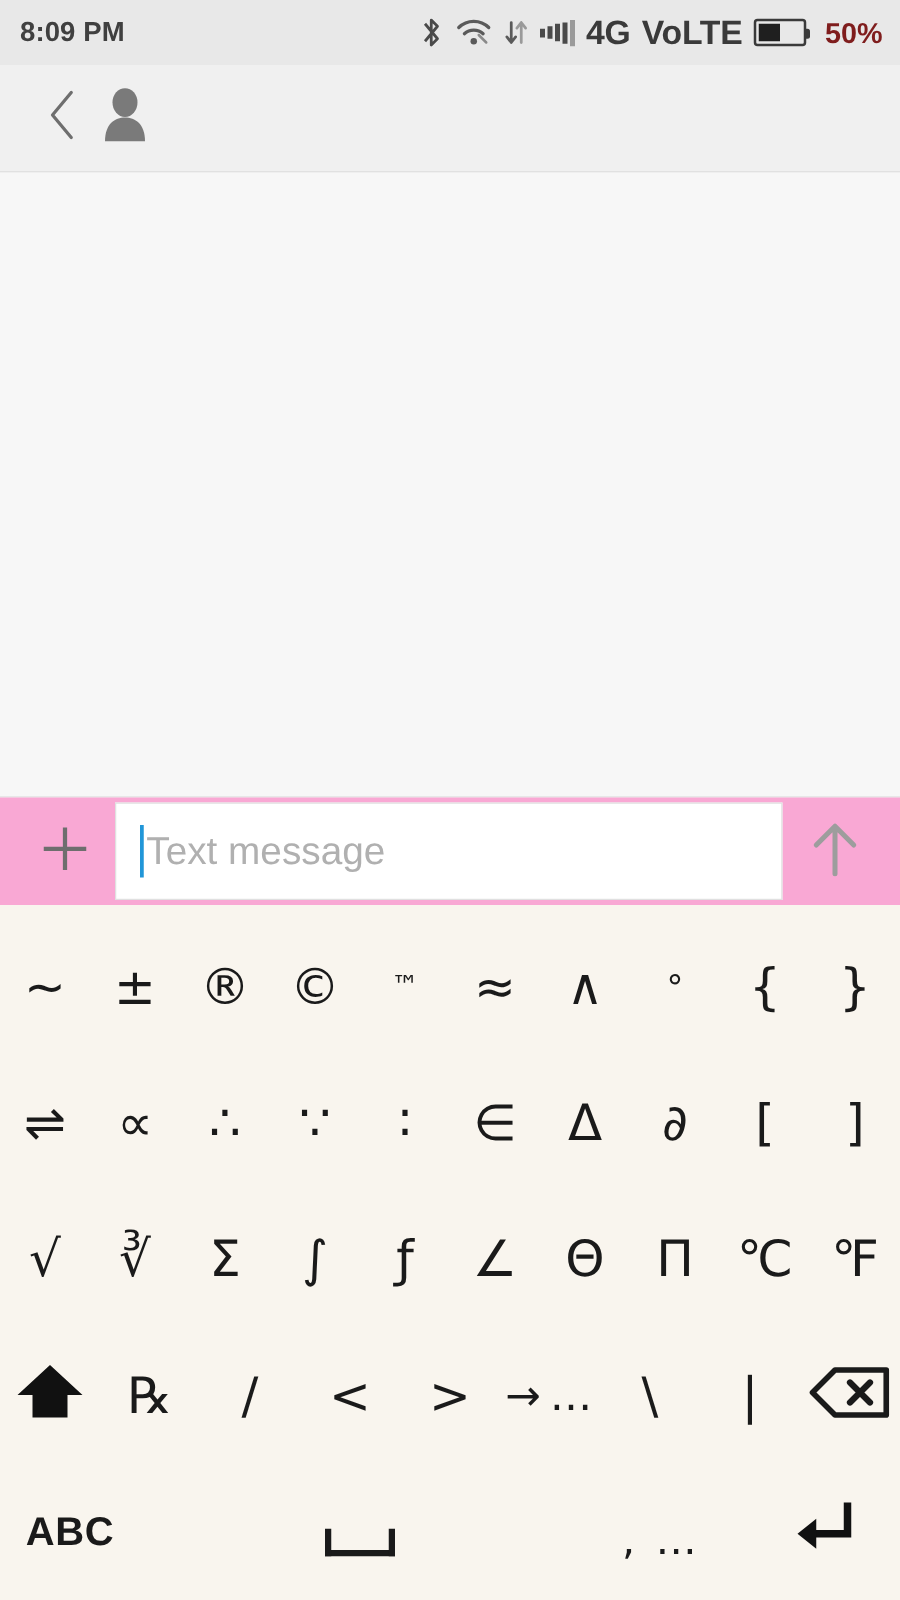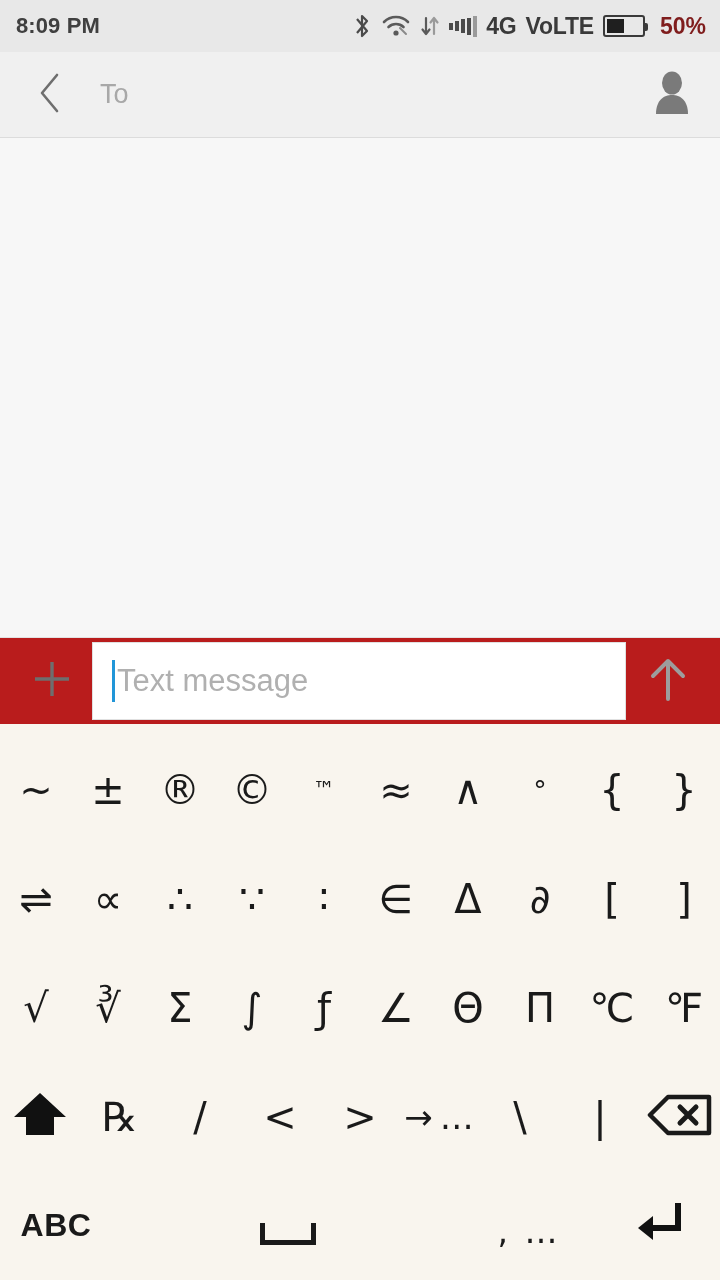--- a/index.html
+++ b/index.html
@@ -26,21 +26,21 @@
     color:#404040;
     letter-spacing:0.1px;
   }
   .status-right {
     display:flex;
     align-items:center;
     gap:9px;
   }
   .status-right .sicon { display:flex; align-items:center; }
   .net-label {
-    font-size:23px;
+    font-size:27px;
     font-weight:bold;
     color:#3a3a3a;
     letter-spacing:-0.2px;
   }
   .batt-pct {
     font-size:23px;
     font-weight:bold;
     color:#7f1d1d;
     margin-left:6px;
   }
@@ -98,21 +98,21 @@
   
   .conversation {
     height:500px;
     background:#f7f7f7;
     border-bottom:1px solid #e2e2e2;
   }
 
   
   .compose {
     height:86px;
-    background:#b91c1c;
+    background:#f9a8d4;
     display:flex;
     align-items:center;
     padding:0 16px;
   }
   .plus-btn {
     width:72px; height:72px;
     display:flex; align-items:center; justify-content:center;
     cursor:pointer; flex:0 0 72px;
   }
   .msg-field {
@@ -266,21 +266,20 @@
 </div>
 
 <div class="nav-bar">
   <div class="back-btn">
     <span>
       <svg width="30" height="44" viewBox="0 0 30 44">
         <path d="M22 4 L7 22 L22 40" fill="none" stroke="#6e6e6e" stroke-width="2.6" stroke-linecap="round" stroke-linejoin="round"></path>
       </svg>
     </span>
   </div>
-  <div class="to-label">To</div>
   <div class="contact-btn">
     <span>
       <svg width="44" height="46" viewBox="0 0 44 46">
         <ellipse cx="22" cy="13" rx="10" ry="11.5" fill="#7a7a7a"></ellipse>
         <path d="M6 44 C6 30 14 25 22 25 C30 25 38 30 38 44 Z" fill="#7a7a7a"></path>
       </svg>
     </span>
   </div>
 </div>
 

